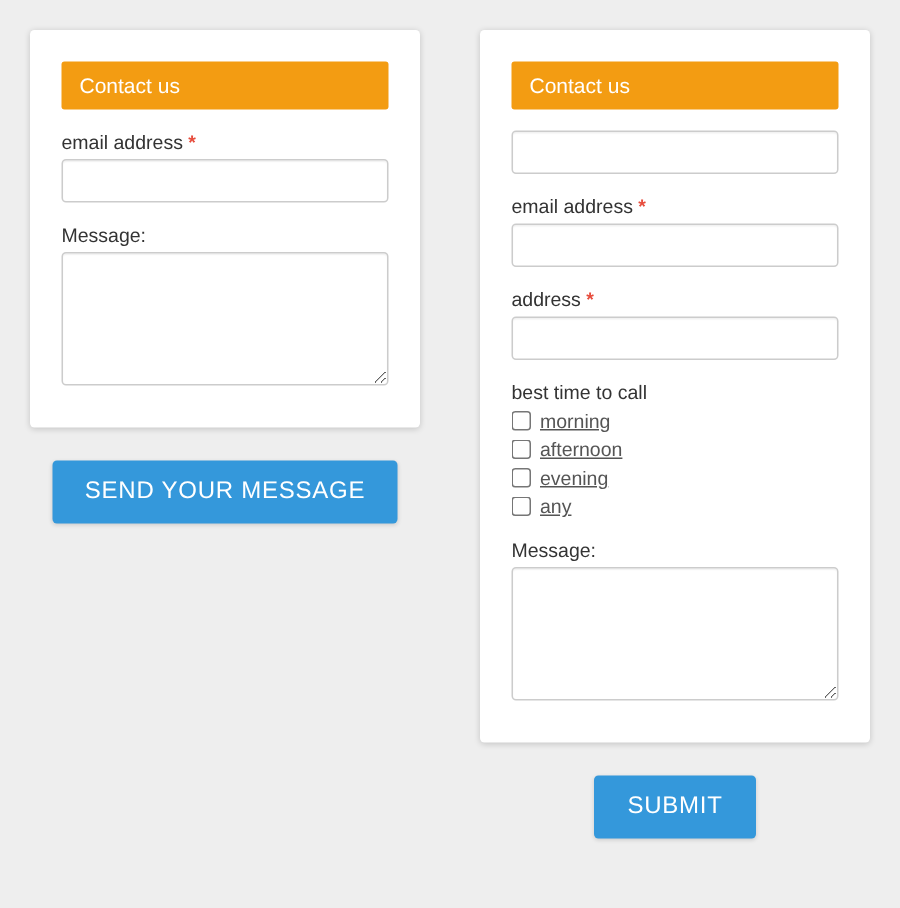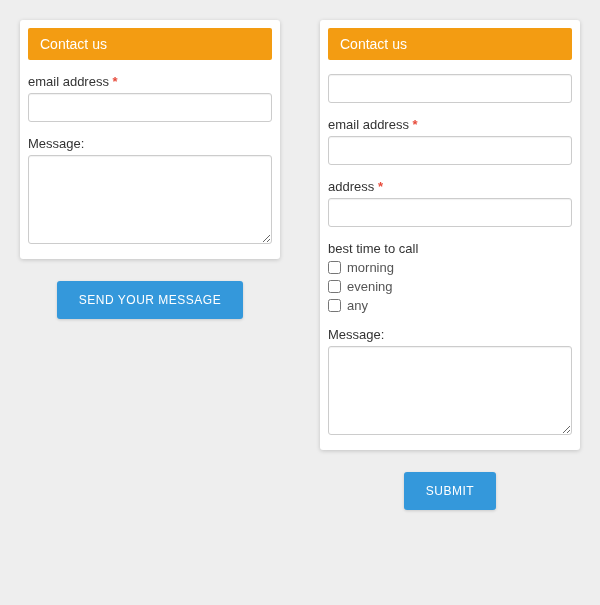--- a/index.html
+++ b/index.html
@@ -21,21 +21,21 @@
     flex: 1;
     display: flex;
     flex-direction: column;
     align-items: center;
   }
   .card {
     background: #fff;
     border-radius: 3px;
     box-shadow: 0 1px 4px rgba(0,0,0,0.18);
     width: 100%;
-    padding: 8px;
+    padding: 21px;
   }
   .card-header {
     background: #f39c12;
     color: #fff;
     padding: 8px 12px;
     font-size: 14px;
     border-radius: 2px;
     margin-bottom: 14px;
   }
   .form-group {
@@ -59,29 +59,30 @@
     font-family: inherit;
   }
   textarea { resize: vertical; }
   .check-line {
     display: flex;
     align-items: center;
     gap: 6px;
     margin-bottom: 4px;
     color: #555;
     font-size: 13px;
+    text-decoration: underline;
   }
   .check-line input { margin: 0; }
   .btn {
     display: inline-block;
     background: #3498db;
     color: #fff;
     border: none;
     padding: 12px 22px;
-    font-size: 12px;
+    font-size: 16px;
     letter-spacing: 0.5px;
     border-radius: 3px;
     cursor: pointer;
     margin-top: 22px;
     box-shadow: 0 1px 3px rgba(0,0,0,0.15);
   }
 </style>
 </head>
 <body>
 
@@ -134,20 +135,24 @@
 
 
       <div class="form-group">
         <label>best time to call</label>
         <div class="check-line">
           <input type="checkbox" style="">
           <span>morning</span>
         </div>
         <div class="check-line">
           <input type="checkbox" style="">
+          <span>afternoon</span>
+        </div>
+        <div class="check-line">
+          <input type="checkbox" style="">
           <span>evening</span>
         </div>
         <div class="check-line">
           <input type="checkbox" style="">
           <span>any</span>
         </div>
       </div>
 
       <div class="form-group" style="margin-bottom:4px;">
         <label>Message:</label>

